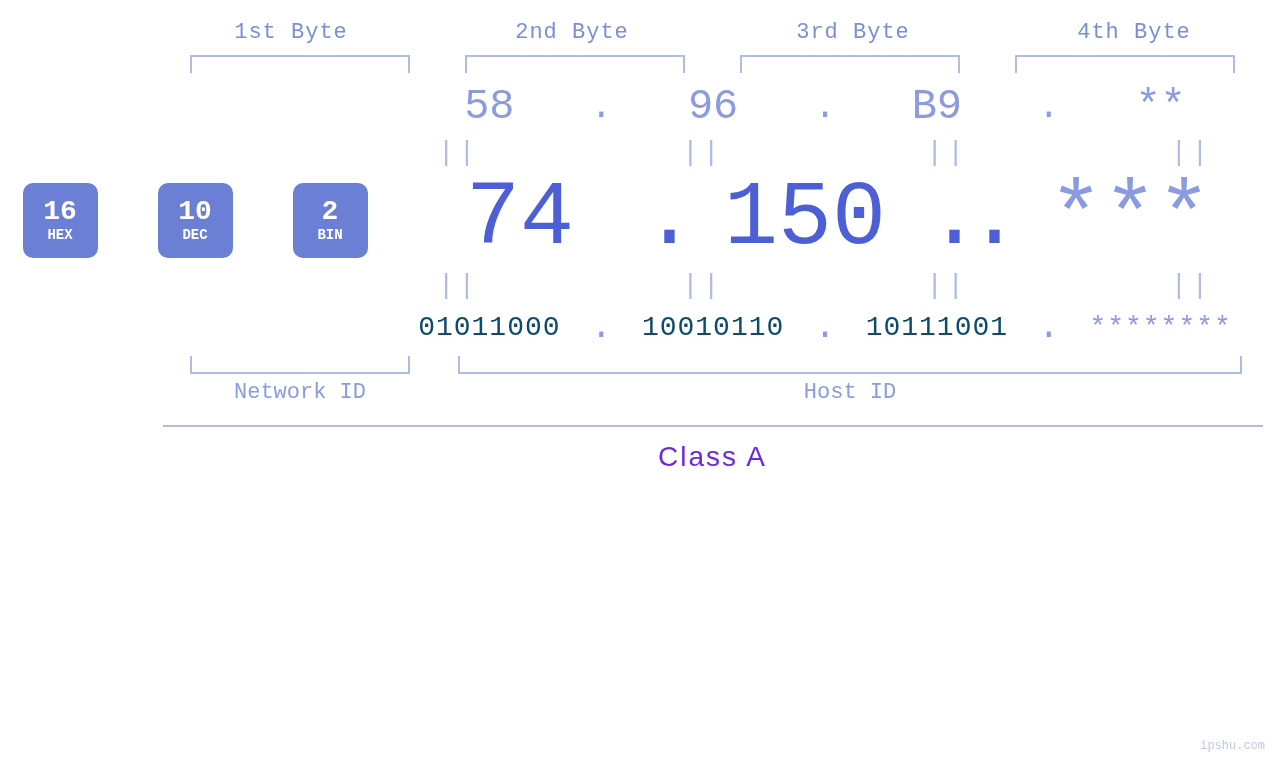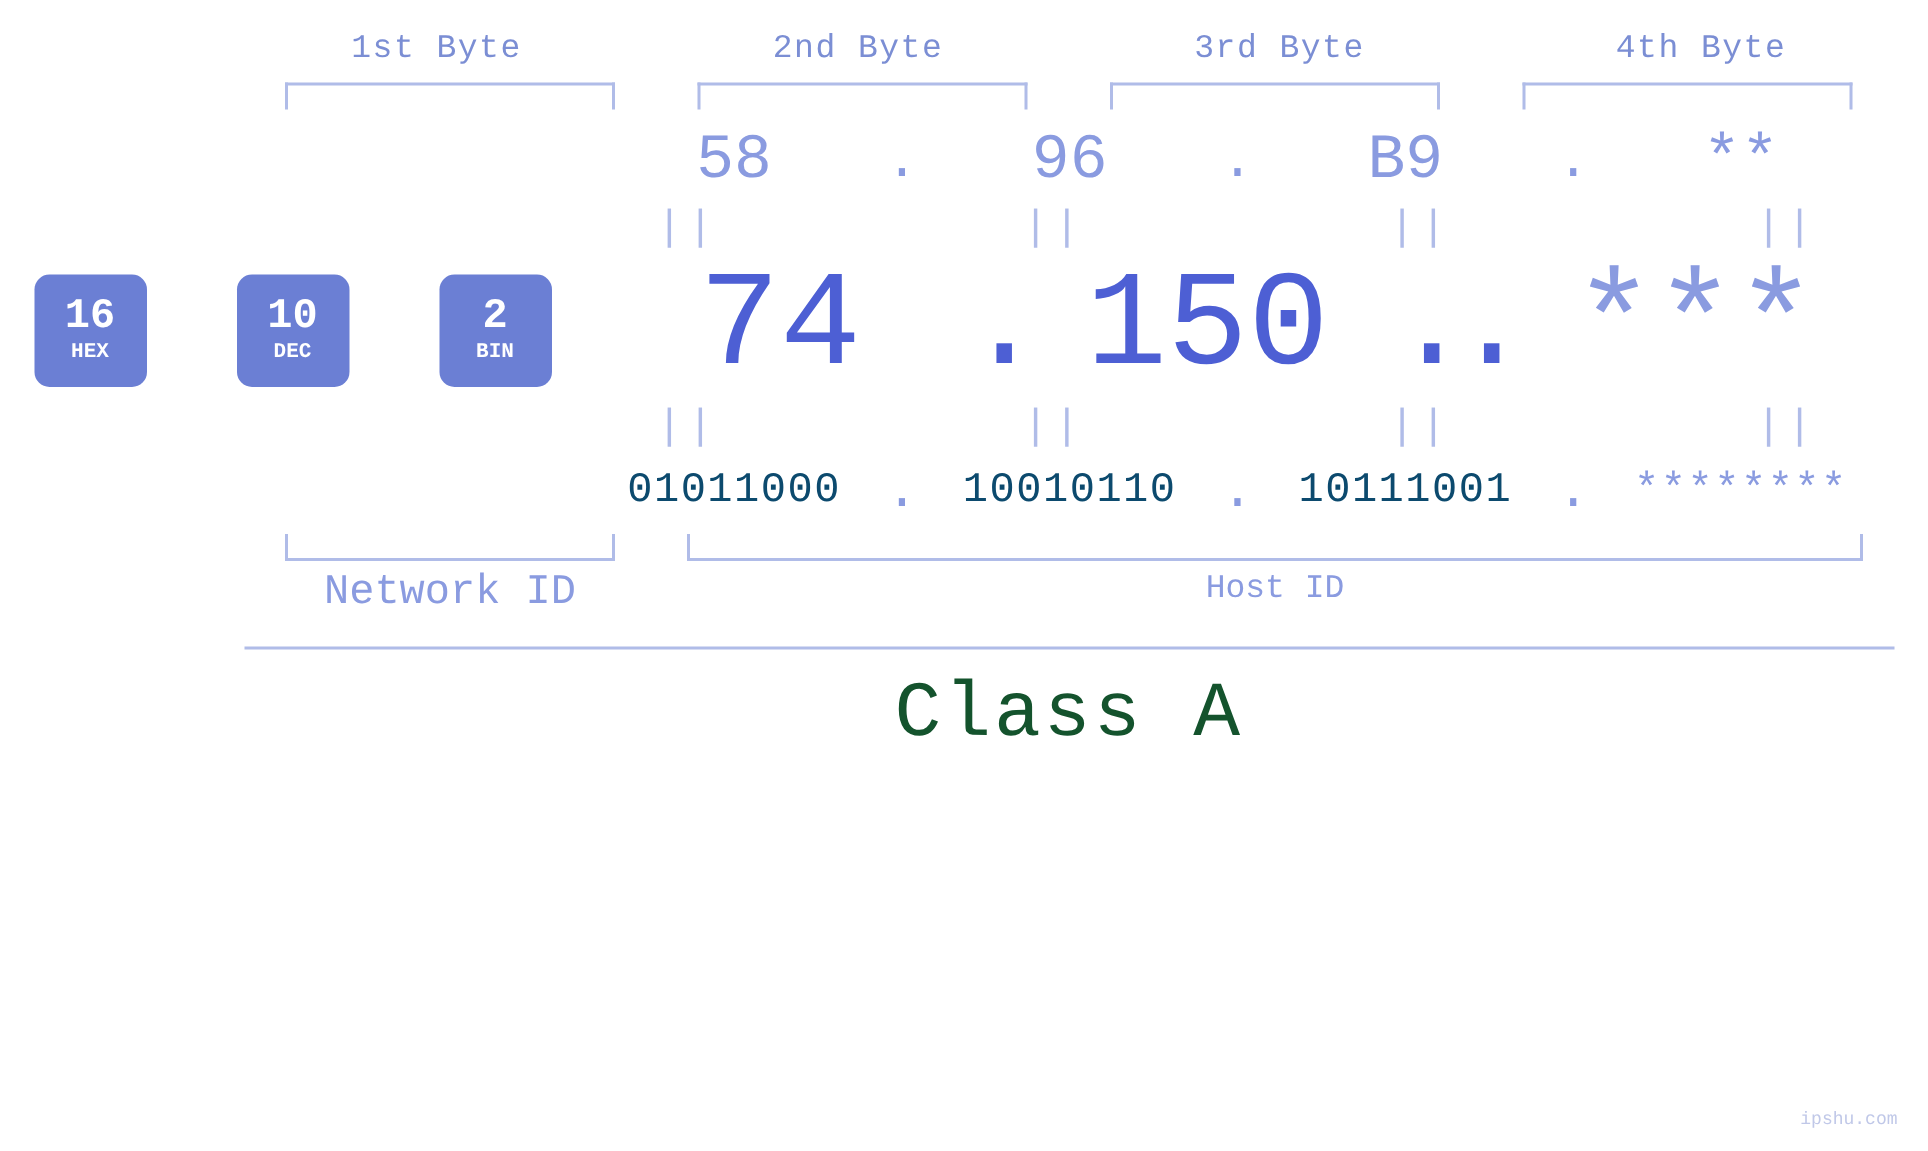--- a/index.html
+++ b/index.html
@@ -219,21 +219,21 @@
       display: flex;
       width: 1100px;
       margin-left: 140px;
       margin-top: 6px;
     }
 
     .network-id-label {
       flex: 1;
       text-align: center;
       color: #8a9be0;
-      font-size: 28px;
+      font-size: 22px;
       font-family: 'Courier New', Courier, monospace;
     }
 
     .host-id-label {
       flex: 3;
       text-align: center;
       color: #8a9be0;
       font-size: 22px;
       font-family: 'Courier New', Courier, monospace;
     }
@@ -244,23 +244,23 @@
       width: 1100px;
       margin-left: 140px;
       margin-top: 20px;
       border-top: 2px solid #b0bce8;
       padding-top: 14px;
       justify-content: center;
       align-items: center;
     }
 
     .class-label {
-      color: #14532d;
-      font-size: 52px;
-      font-family: Liberation Mono, monospace;
+      color: #6d28d9;
+      font-size: 28px;
+      font-family: Liberation Sans, sans-serif;
       letter-spacing: 2px;
     }
 
     
     .watermark {
       position: absolute;
       bottom: 14px;
       right: 20px;
       color: #c0c8e8;
       font-size: 12px;

